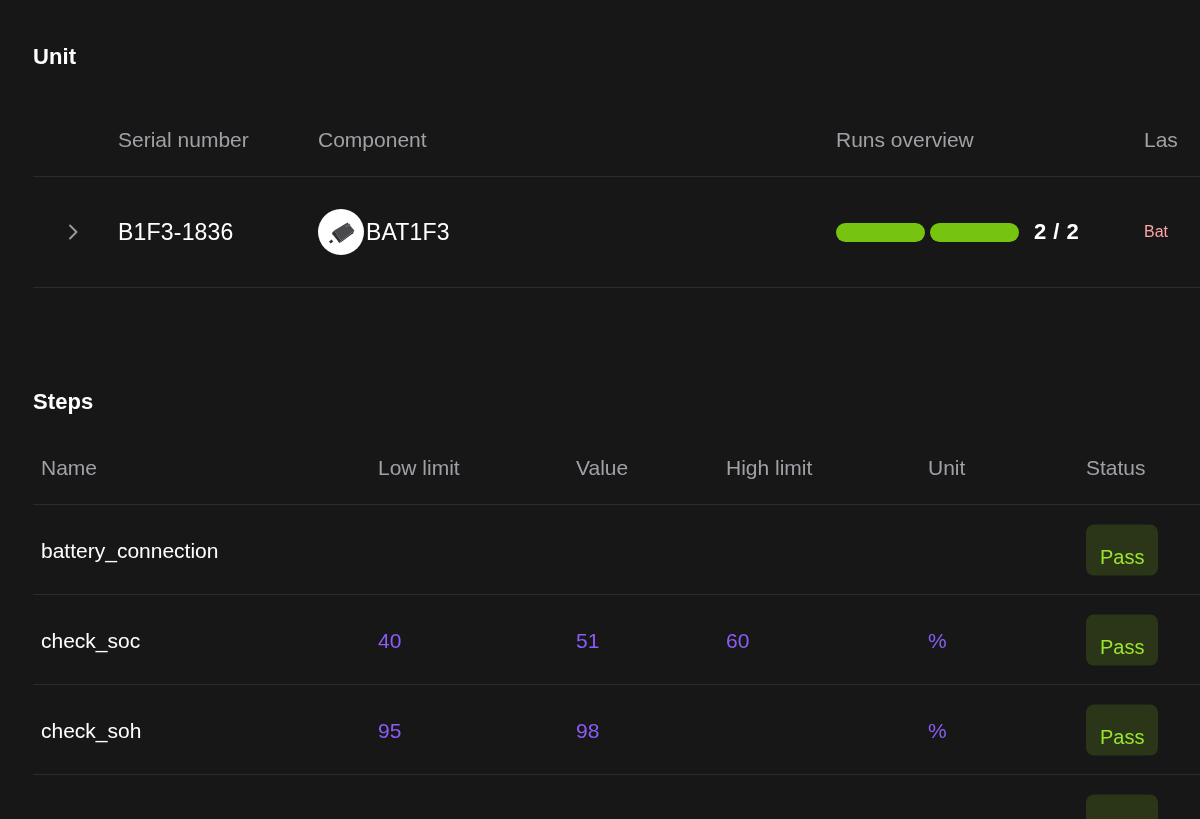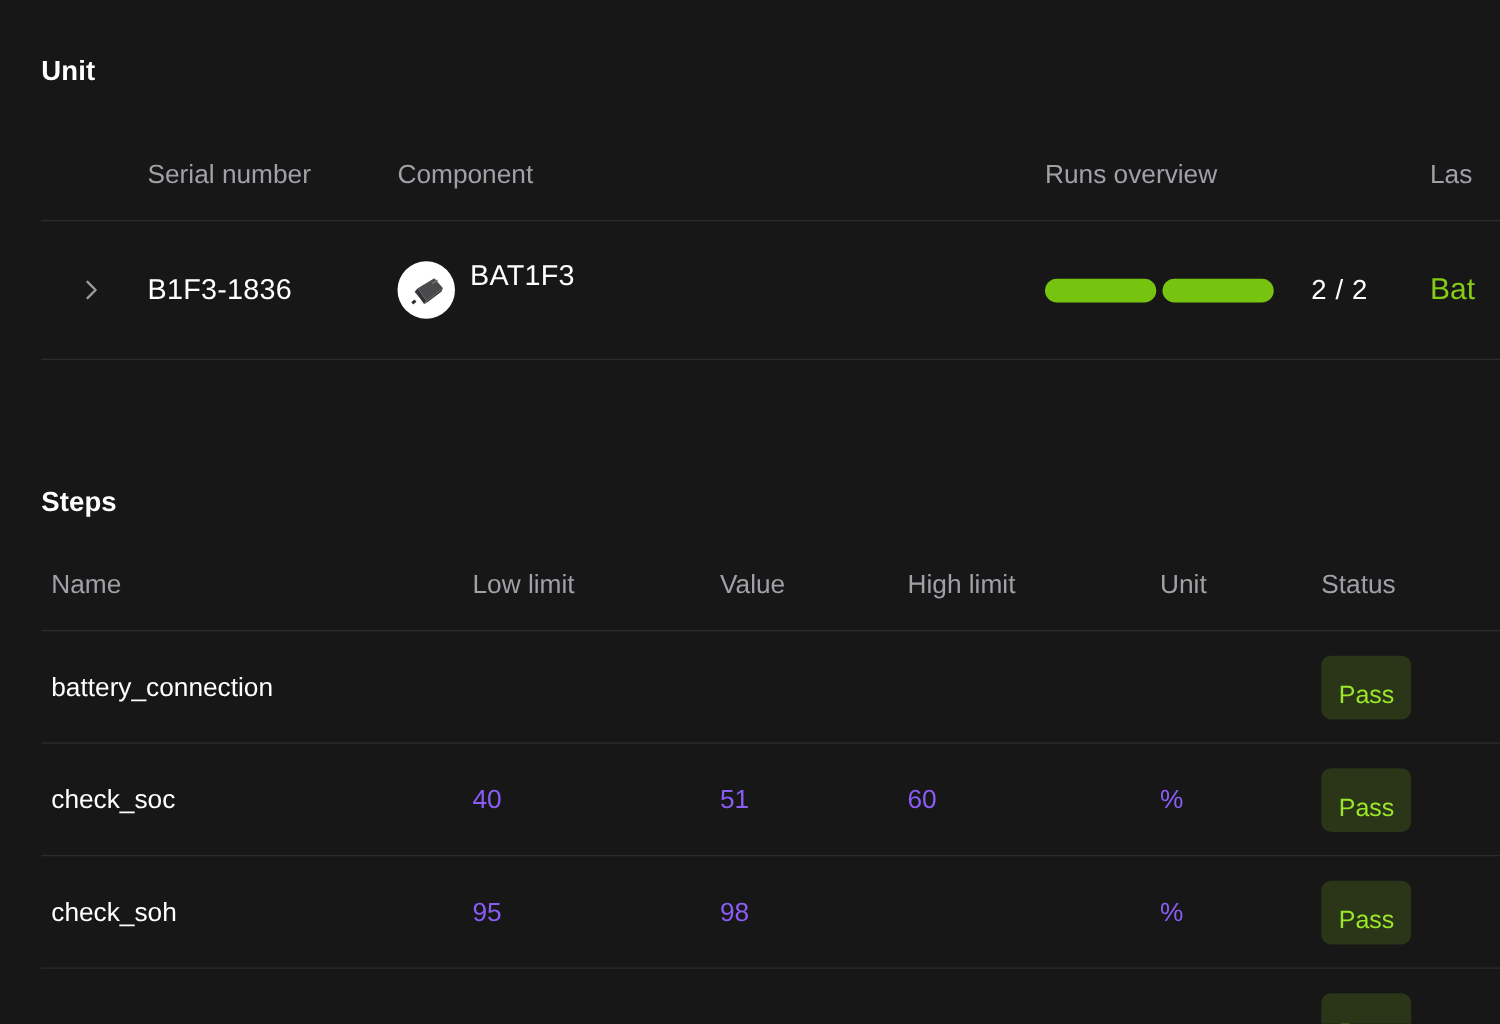--- a/index.html
+++ b/index.html
@@ -98,22 +98,22 @@
   .chevron svg { display: block; }
 
   .serial-number {
     font-size: 23px;
     color: #ffffff;
     letter-spacing: 0.2px;
   }
 
   .component-cell {
     display: flex;
-    align-items: flex-start;
-    gap: 12px;
+    align-items: center;
+    gap: 2px;
   }
 
   .component-avatar {
     width: 46px;
     height: 46px;
     border-radius: 50%;
     background: #ffffff;
     flex: 0 0 auto;
     display: flex;
     align-items: center;
@@ -130,21 +130,22 @@
   .component-desc {
     font-size: 22px;
     color: #8b8b92;
     margin-left: 4px;
     white-space: nowrap;
   }
 
   .runs-cell {
     display: flex;
     align-items: center;
-    gap: 30px;
+    gap: 15px;
+    font-weight: bold;
   }
 
   .runs-bar {
     display: flex;
     gap: 5px;
     align-items: center;
   }
   .runs-seg {
     height: 19px;
     width: 89px;
@@ -152,32 +153,32 @@
     background: #76c410;
   }
   .runs-count {
     font-size: 22px;
     color: #ffffff;
     white-space: nowrap;
     letter-spacing: 0.5px;
   }
 
   .last-run-text {
-    font-size: 24px;
-    color: #84cc16;
+    font-size: 16px;
+    color: #fca5a5;
     white-space: nowrap;
   }
 
   
   .scol-name   { left: 8px; }
   .scol-low    { left: 345px; }
   .scol-value  { left: 543px; }
   .scol-high   { left: 693px; }
   .scol-unit   { left: 895px; }
-  .scol-status { left: 1024px; text-align: center; }
+  .scol-status { left: 1053px; text-align: center; }
 
   .step-name { font-size: 21px; color: #ffffff; }
   .step-num  { font-size: 21px; color: #8b5cf6; }
 
   .badge {
     display: inline-block;
     padding: 22px 14px 9px;
     border-radius: 8px;
     font-size: 20px;
     line-height: 1;

